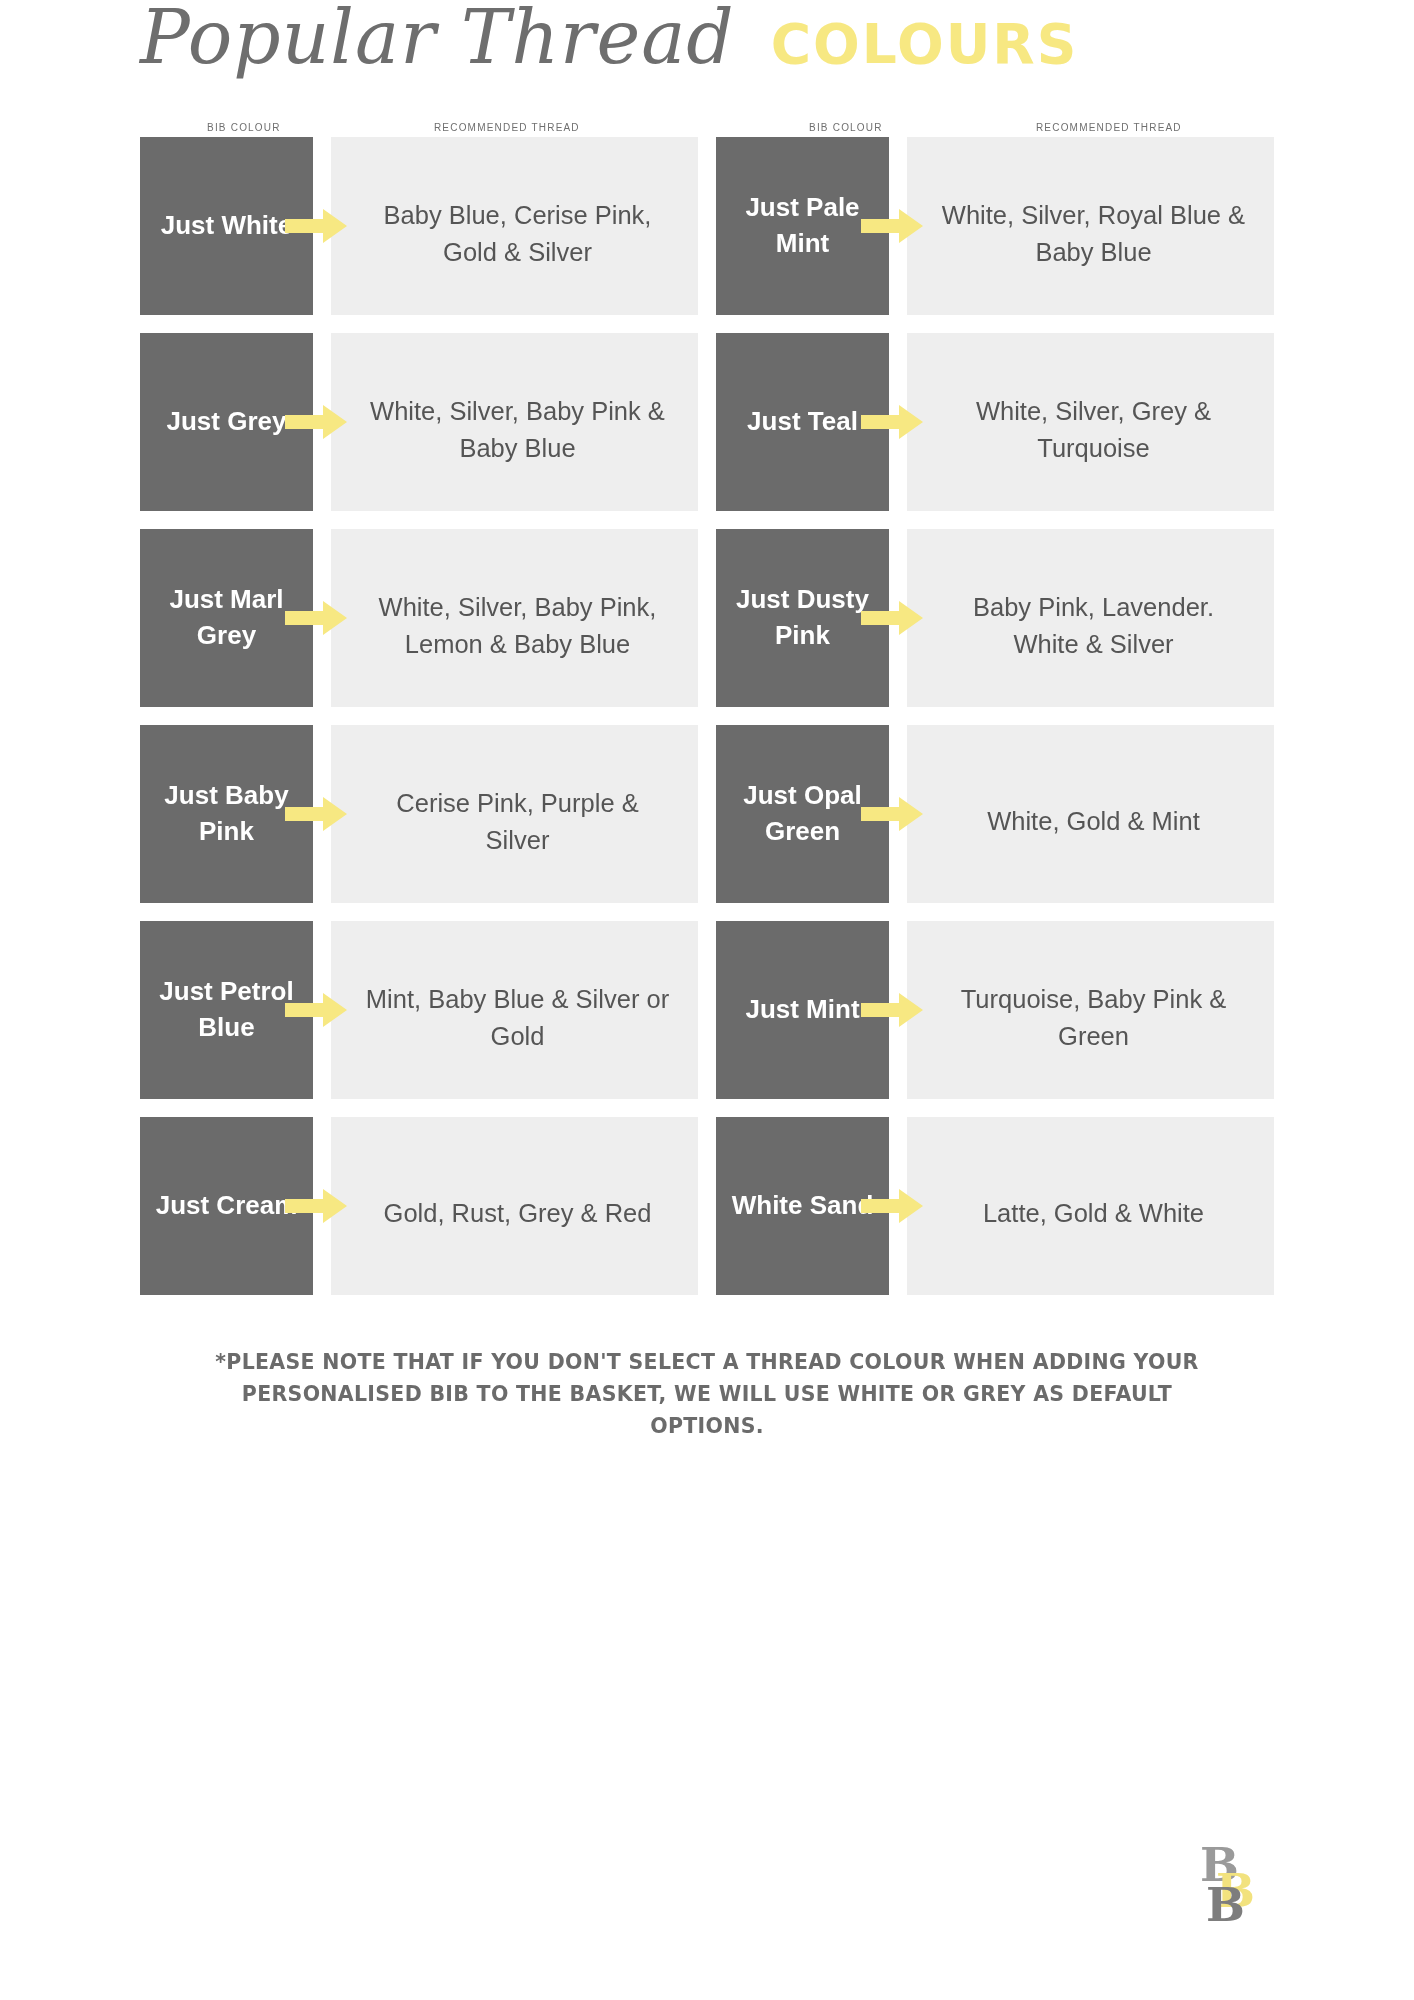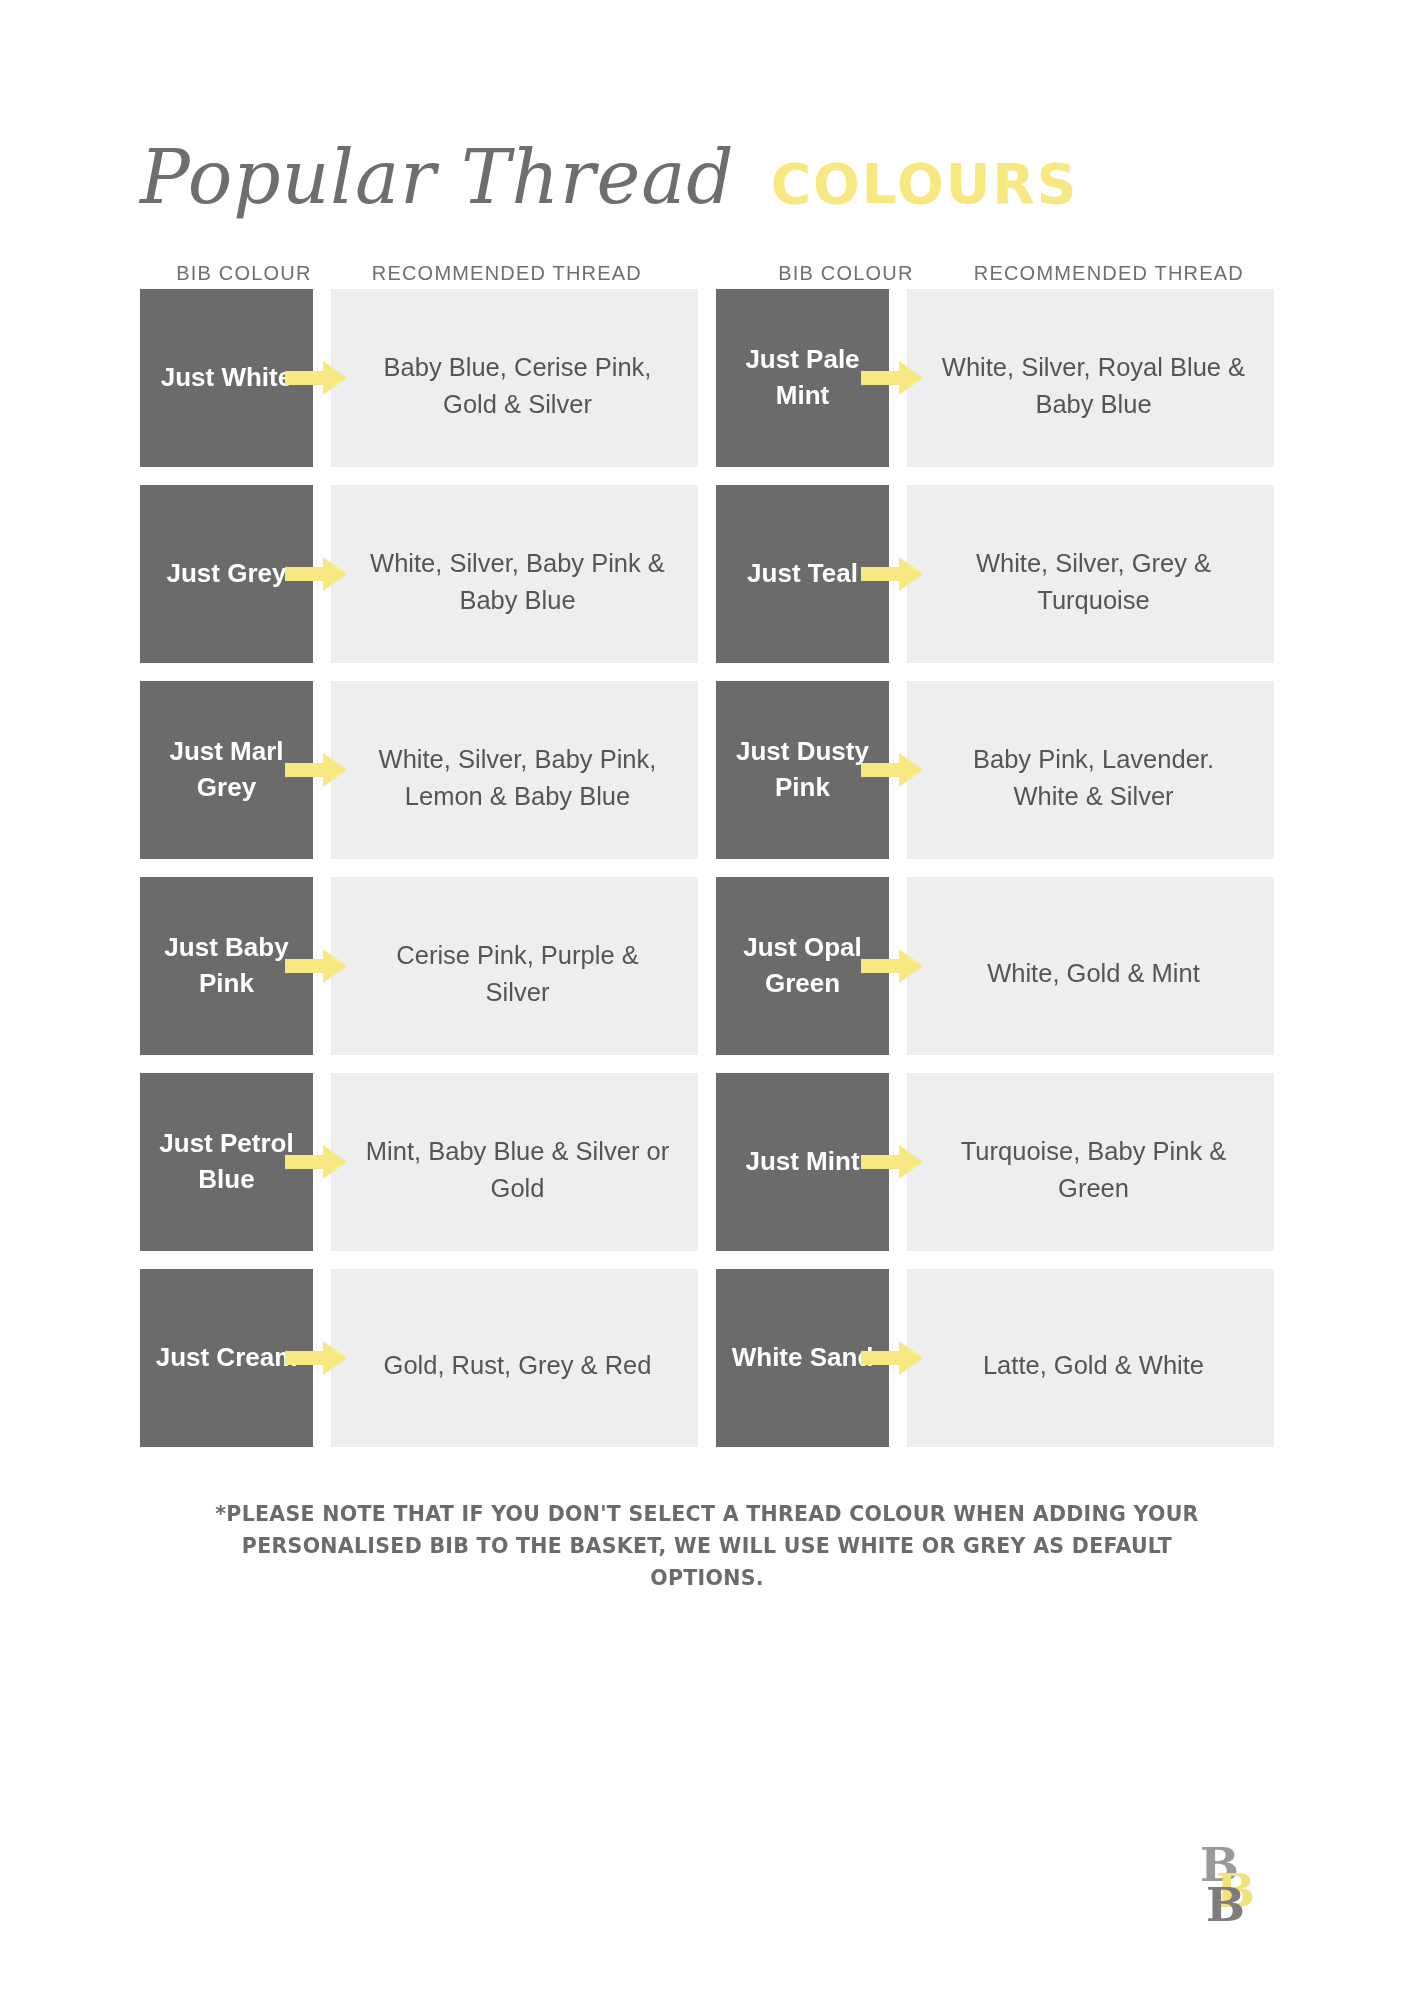--- a/index.html
+++ b/index.html
@@ -18,21 +18,20 @@
   .page {
     width: 1414px;
     height: 2000px;
     box-sizing: border-box;
     padding: 0 140px;
     position: relative;
   }
 
   
   .title-wrap {
-    padding-top: 140px;
     display: flex;
     align-items: baseline;
     justify-content: flex-start;
     gap: 22px;
   }
   .title-script {
     font-family: "DejaVu Serif", serif;
     font-style: italic;
     font-size: 74px;
     font-weight: 400;
@@ -47,21 +46,21 @@
     color: #f7e882;
     letter-spacing: 2px;
     line-height: 1;
     margin-left: 14px;
   }
 
   
   .col-headers {
     display: flex;
     margin-top: 48px;
-    font-size: 20px;
+    font-size: 10px;
     letter-spacing: 1.2px;
     color: #6f6f6f;
   }
   .ch {
     text-align: center;
   }
   .ch.bib-left  { width: 170px; margin-left: 28px; }
   .ch.rec-left  { width: 370px; margin-left: 22px; }
   .ch.bib-right { width: 170px; margin-left: 98px; }
   .ch.rec-right { width: 370px; margin-left: 22px; }

